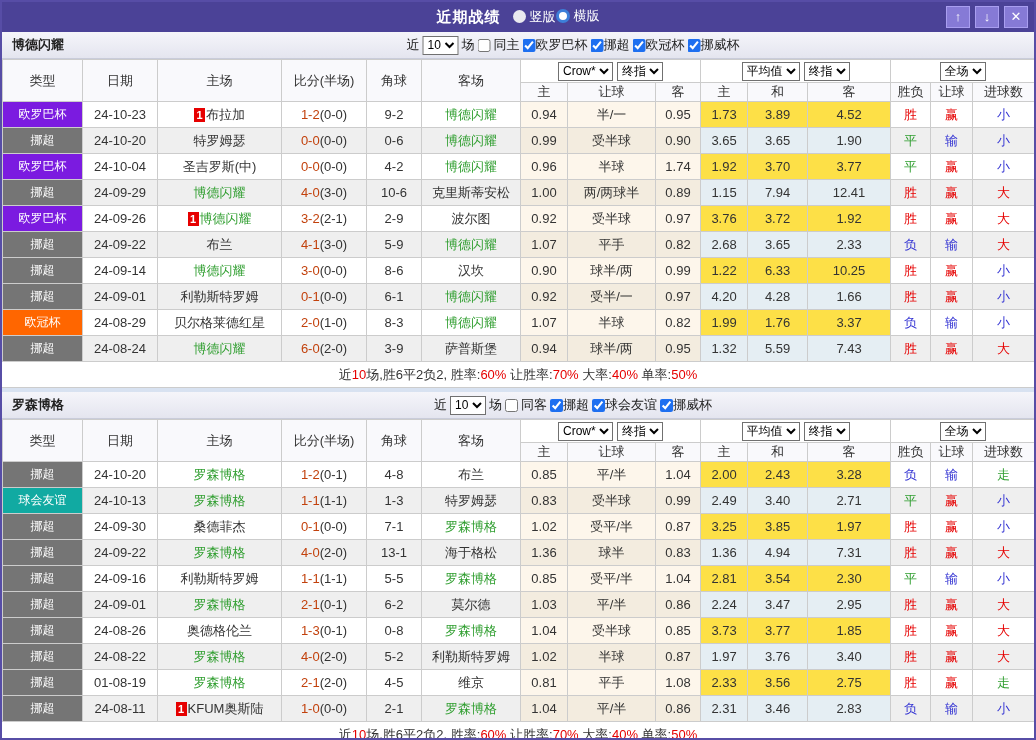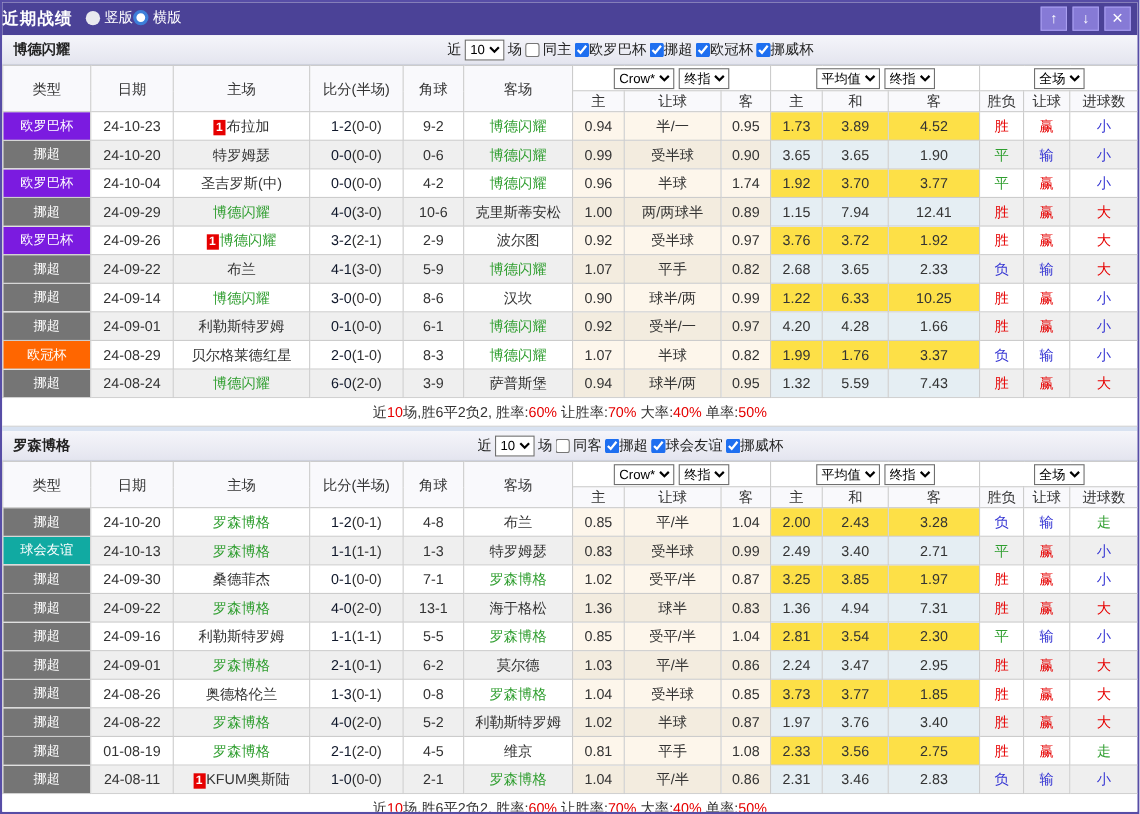--- a/index.html
+++ b/index.html
@@ -2,21 +2,21 @@
 <html><head>
 <meta charset="utf-8">
 <style>
   * { box-sizing: border-box; margin: 0; padding: 0; }
   html,body { width: 1036px; height: 740px; }
   body { font-family: "Liberation Sans", "DejaVu Sans", sans-serif; background:#fff; }
   .frame { width:1036px; height:740px; border:2px solid #574da6; overflow:hidden; background:#fff; }
 
   
   .titlebar { height:30px; background:#4b4297; display:flex; align-items:center; position:relative; color:#fff; }
-  .titlebar-center { flex:1; display:flex; align-items:center; gap:12px; }
+  .titlebar-center { flex:1; display:flex; justify-content:center; align-items:center; gap:12px; }
   .title { font-weight:bold; font-size:15px; letter-spacing:1px; }
   .mode { display:inline-flex; align-items:center; gap:4px; cursor:pointer; font-size:13px; }
   .radio { width:13px; height:13px; border-radius:50%; background:#e9e9ef; }
   .radio.unsel { width:14px; height:14px; background:#fff; border:3px solid #3d7fd9; }
   .titlebar-buttons { position:absolute; right:6px; top:4px; display:flex; gap:5px; }
   .tb-btn { width:24px; height:22px; background:#867ad6; border:1px solid #a99ef0; color:#fff;
             font-weight:bold; font-size:13px; line-height:20px; text-align:center; cursor:pointer; }
 
   
   .filter-bar { height:27px; background:linear-gradient(#f5f5fa,#e4e5ef); border-bottom:1px solid #c9ccda;
@@ -38,21 +38,21 @@
   .ddgroup select { font-size:12px; height:19px; border:1px solid #707070; background:#fff; font-family:inherit; margin:0 2px; }
   .grid tbody td { height:26px; font-size:13px; color:#333; background:#fff; }
   .grid tbody tr.even td { background:#efefef; }
   .grid tbody td.cream { background:#fdf6eb; }
   .grid tbody tr.even td.cream { background:#f3ecdf; }
   .grid tbody td.lblue { background:#fde047; }
   .grid tbody tr.even td.lblue { background:#e5eef3; }
   .grid tbody td.tcell { color:#fff; font-size:12px; }
   .grid tbody tr.even td.tcell {  }
   .self { color:#2f9e2f; }
-  .score { color:#0f172a; }
+  .score { color:#c2410c; }
   .half { color:#333; }
   .card { display:inline-block; background:#e60000; color:#fff; font-size:11px; line-height:14px;
           width:11px; height:14px; text-align:center; margin-right:1px; font-weight:bold; }
 
   .summary { height:26px; line-height:25px; text-align:center; font-size:13px; color:#333; background:#fff;
              border-bottom:1px solid #ccc; }
   .summary .red { color:#e60000; }
   .separator { height:4px; background:#d8e2f1; }
 </style>
 </head>

